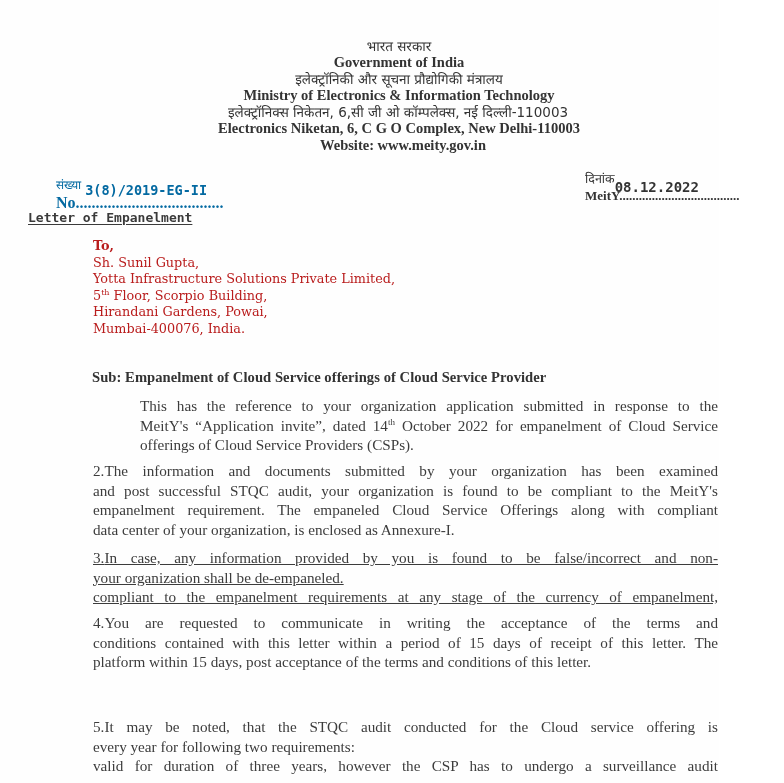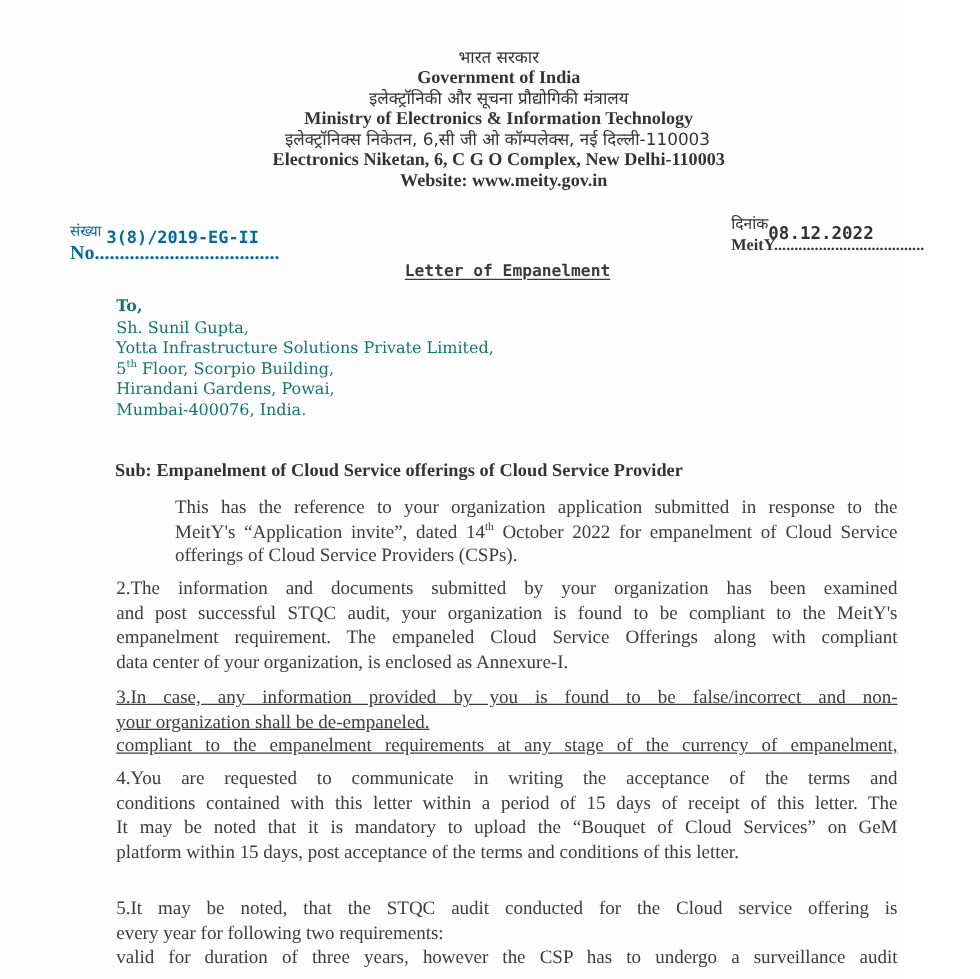--- a/index.html
+++ b/index.html
@@ -103,41 +103,40 @@
       font-size: 13px;
       font-weight: bold;
       margin-top: 0px;
     }
 
     .title {
       position: absolute;
       left: 0;
       top: 210px;
       width: 784px;
-      text-align: center;
       font-family: "DejaVu Sans Mono", "Liberation Mono", monospace;
       font-weight: bold;
       font-size: 13px;
       color: #3a3a3a;
       padding-left: 28px;
       box-sizing: border-box;
     }
     .title span {
       text-decoration: underline;
       text-underline-offset: 2px;
     }
 
     .address {
       position: absolute;
       left: 93px;
       top: 238px;
       font-family: "DejaVu Serif", "Liberation Serif", serif;
       font-size: 12.8px;
       line-height: 16.5px;
-      color: #0f766e;
+      color: #b91c1c;
     }
     .address .to {
       font-weight: bold;
     }
     .address sup {
       font-size: 8px;
       line-height: 0;
     }
 
     .subject {
@@ -229,21 +228,20 @@
 
   <div class="body para3 lines">
     <span class="line"><span class="num">3.</span><span>In case, any information provided by you is found to be false/incorrect and non-</span></span>
     <span class="line last">your organization shall be de-empaneled.</span>
     <span class="line">compliant to the empanelment requirements at any stage of the currency of empanelment,</span>
   </div>
 
   <div class="body para4 lines">
     <span class="line"><span class="num">4.</span><span>You are requested to communicate in writing the acceptance of the terms and</span></span>
     <span class="line">conditions contained with this letter within a period of 15 days of receipt of this letter. The</span>
-    <span class="line">It may be noted that it is mandatory to upload the “Bouquet of Cloud Services” on GeM</span>
     <span class="line last">platform within 15 days, post acceptance of the terms and conditions of this letter.</span>
   </div>
 
   <div class="body para5 lines">
     <span class="line"><span class="num">5.</span><span>It may be noted, that the STQC audit conducted for the Cloud service offering is</span></span>
     <span class="line last">every year for following two requirements:</span>
     <span class="line">valid for duration of three years, however the CSP has to undergo a surveillance audit</span>
   </div>
 
 </div>

